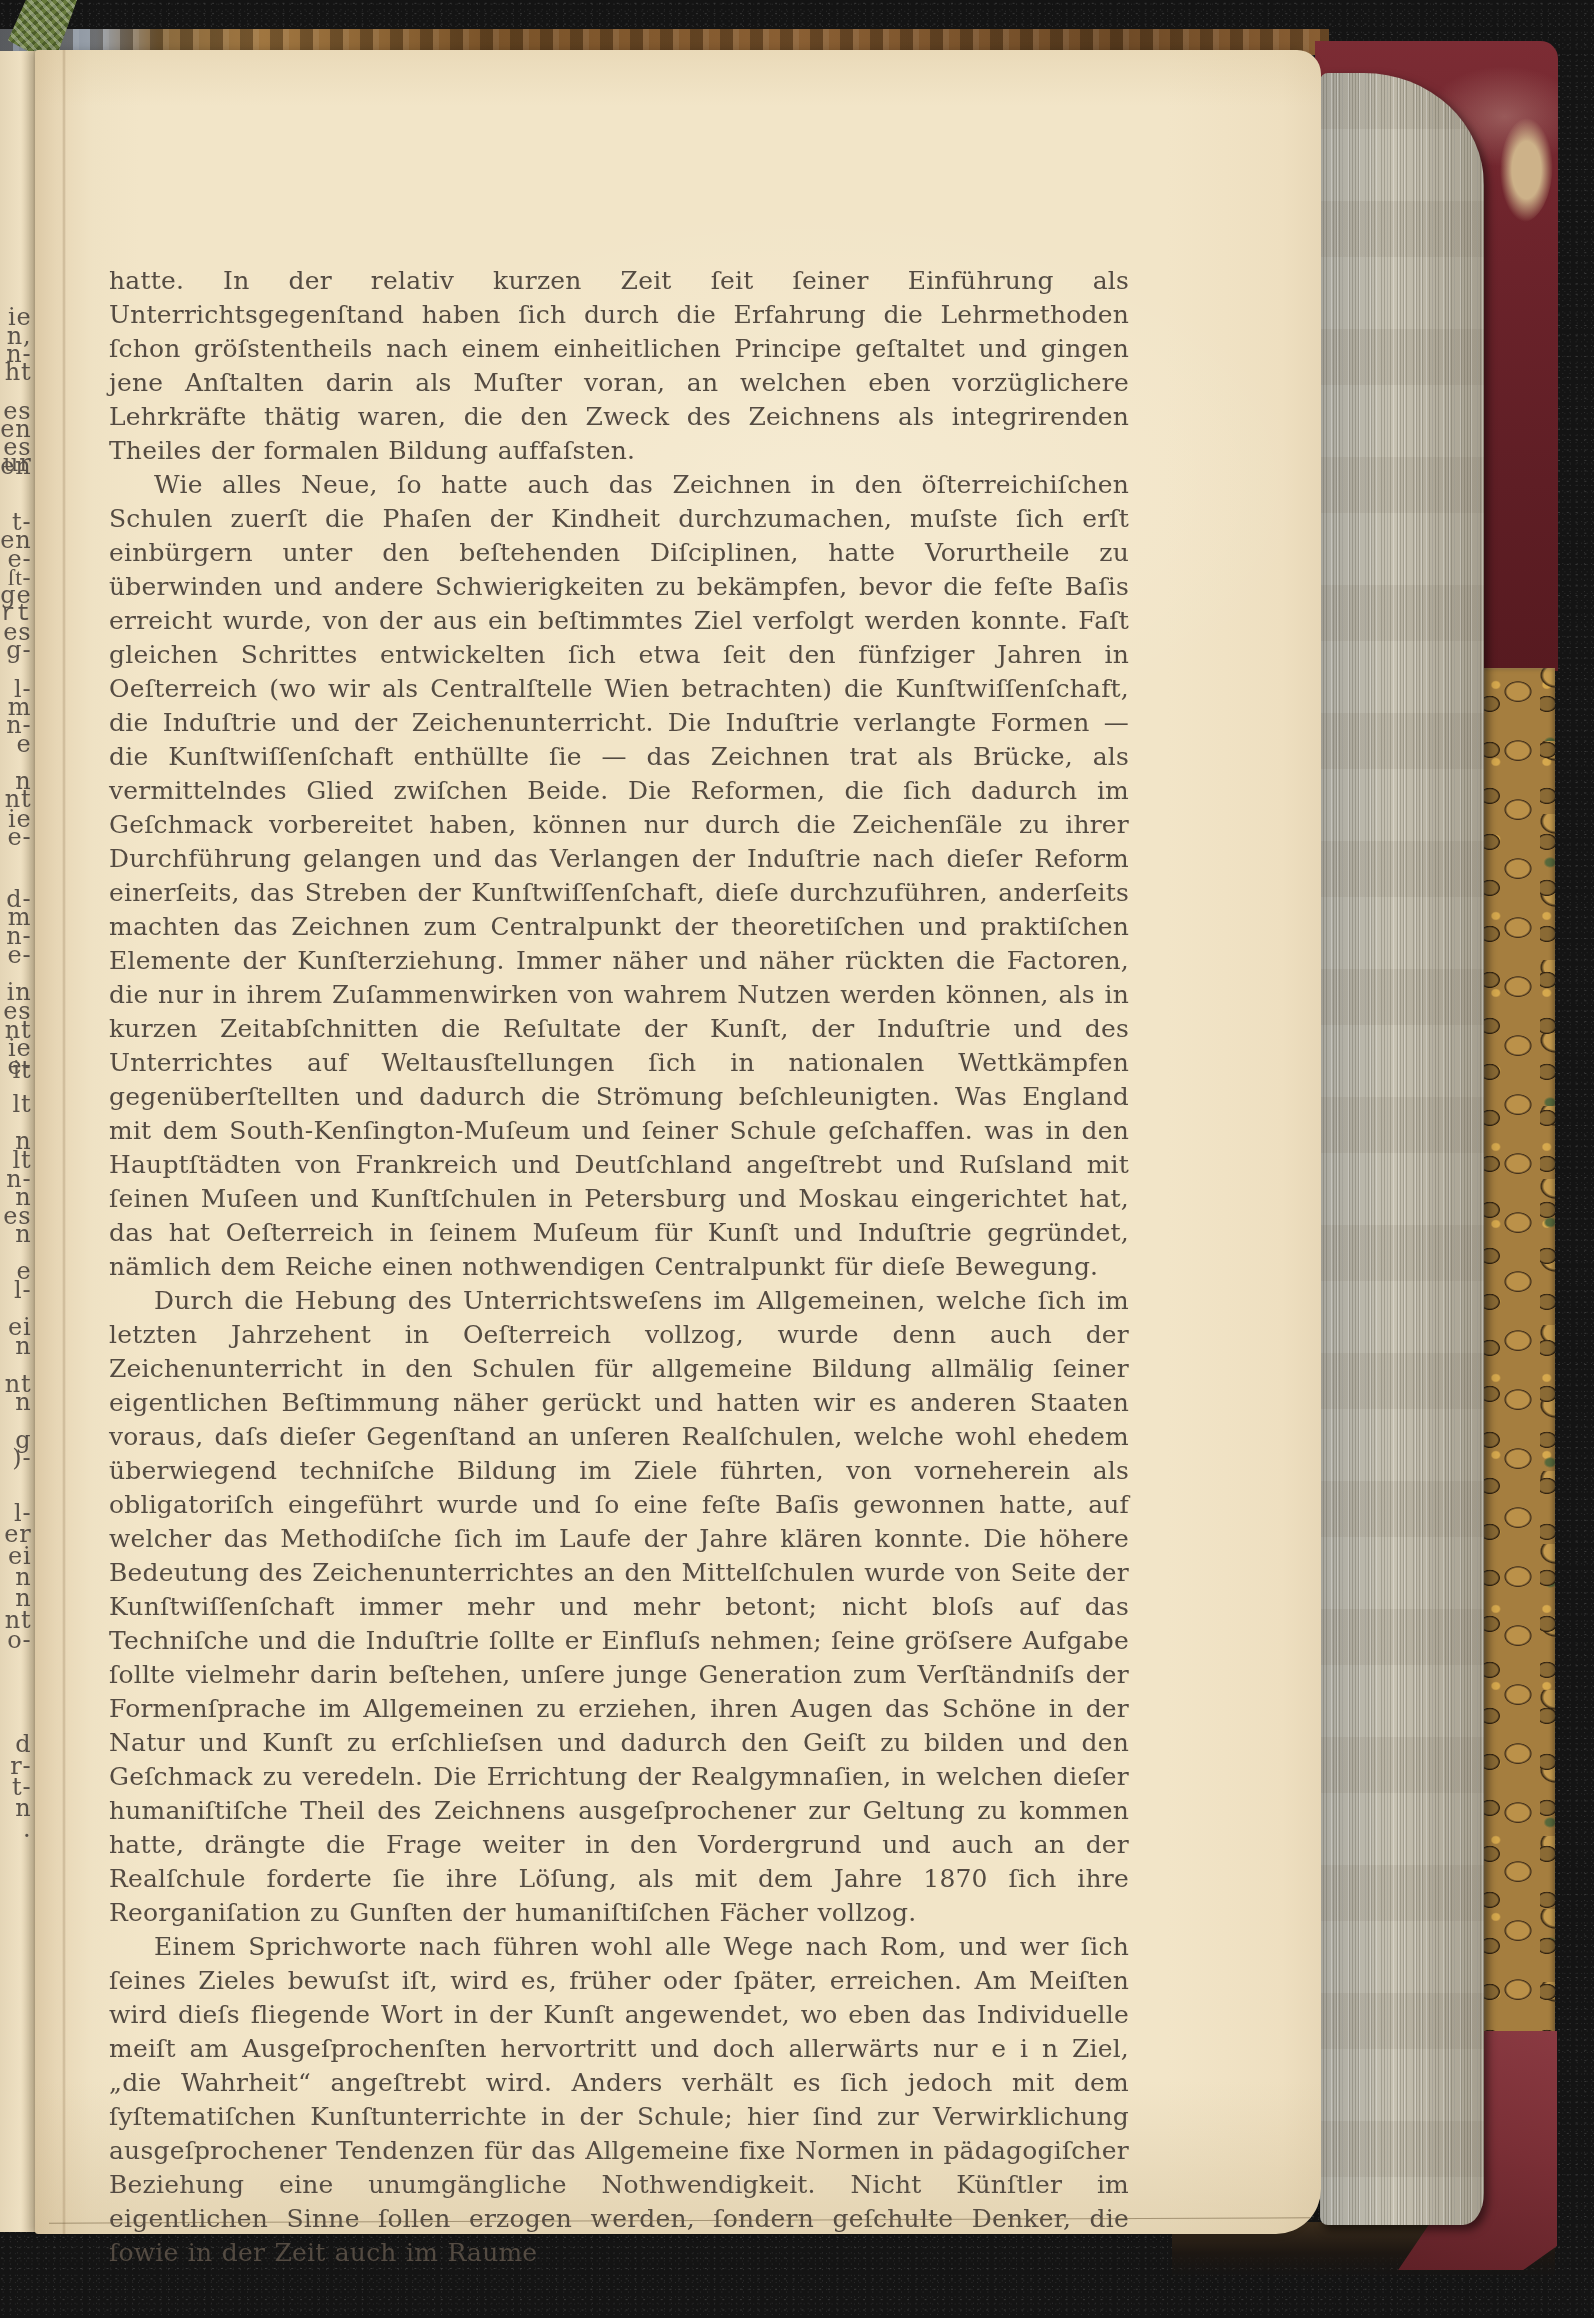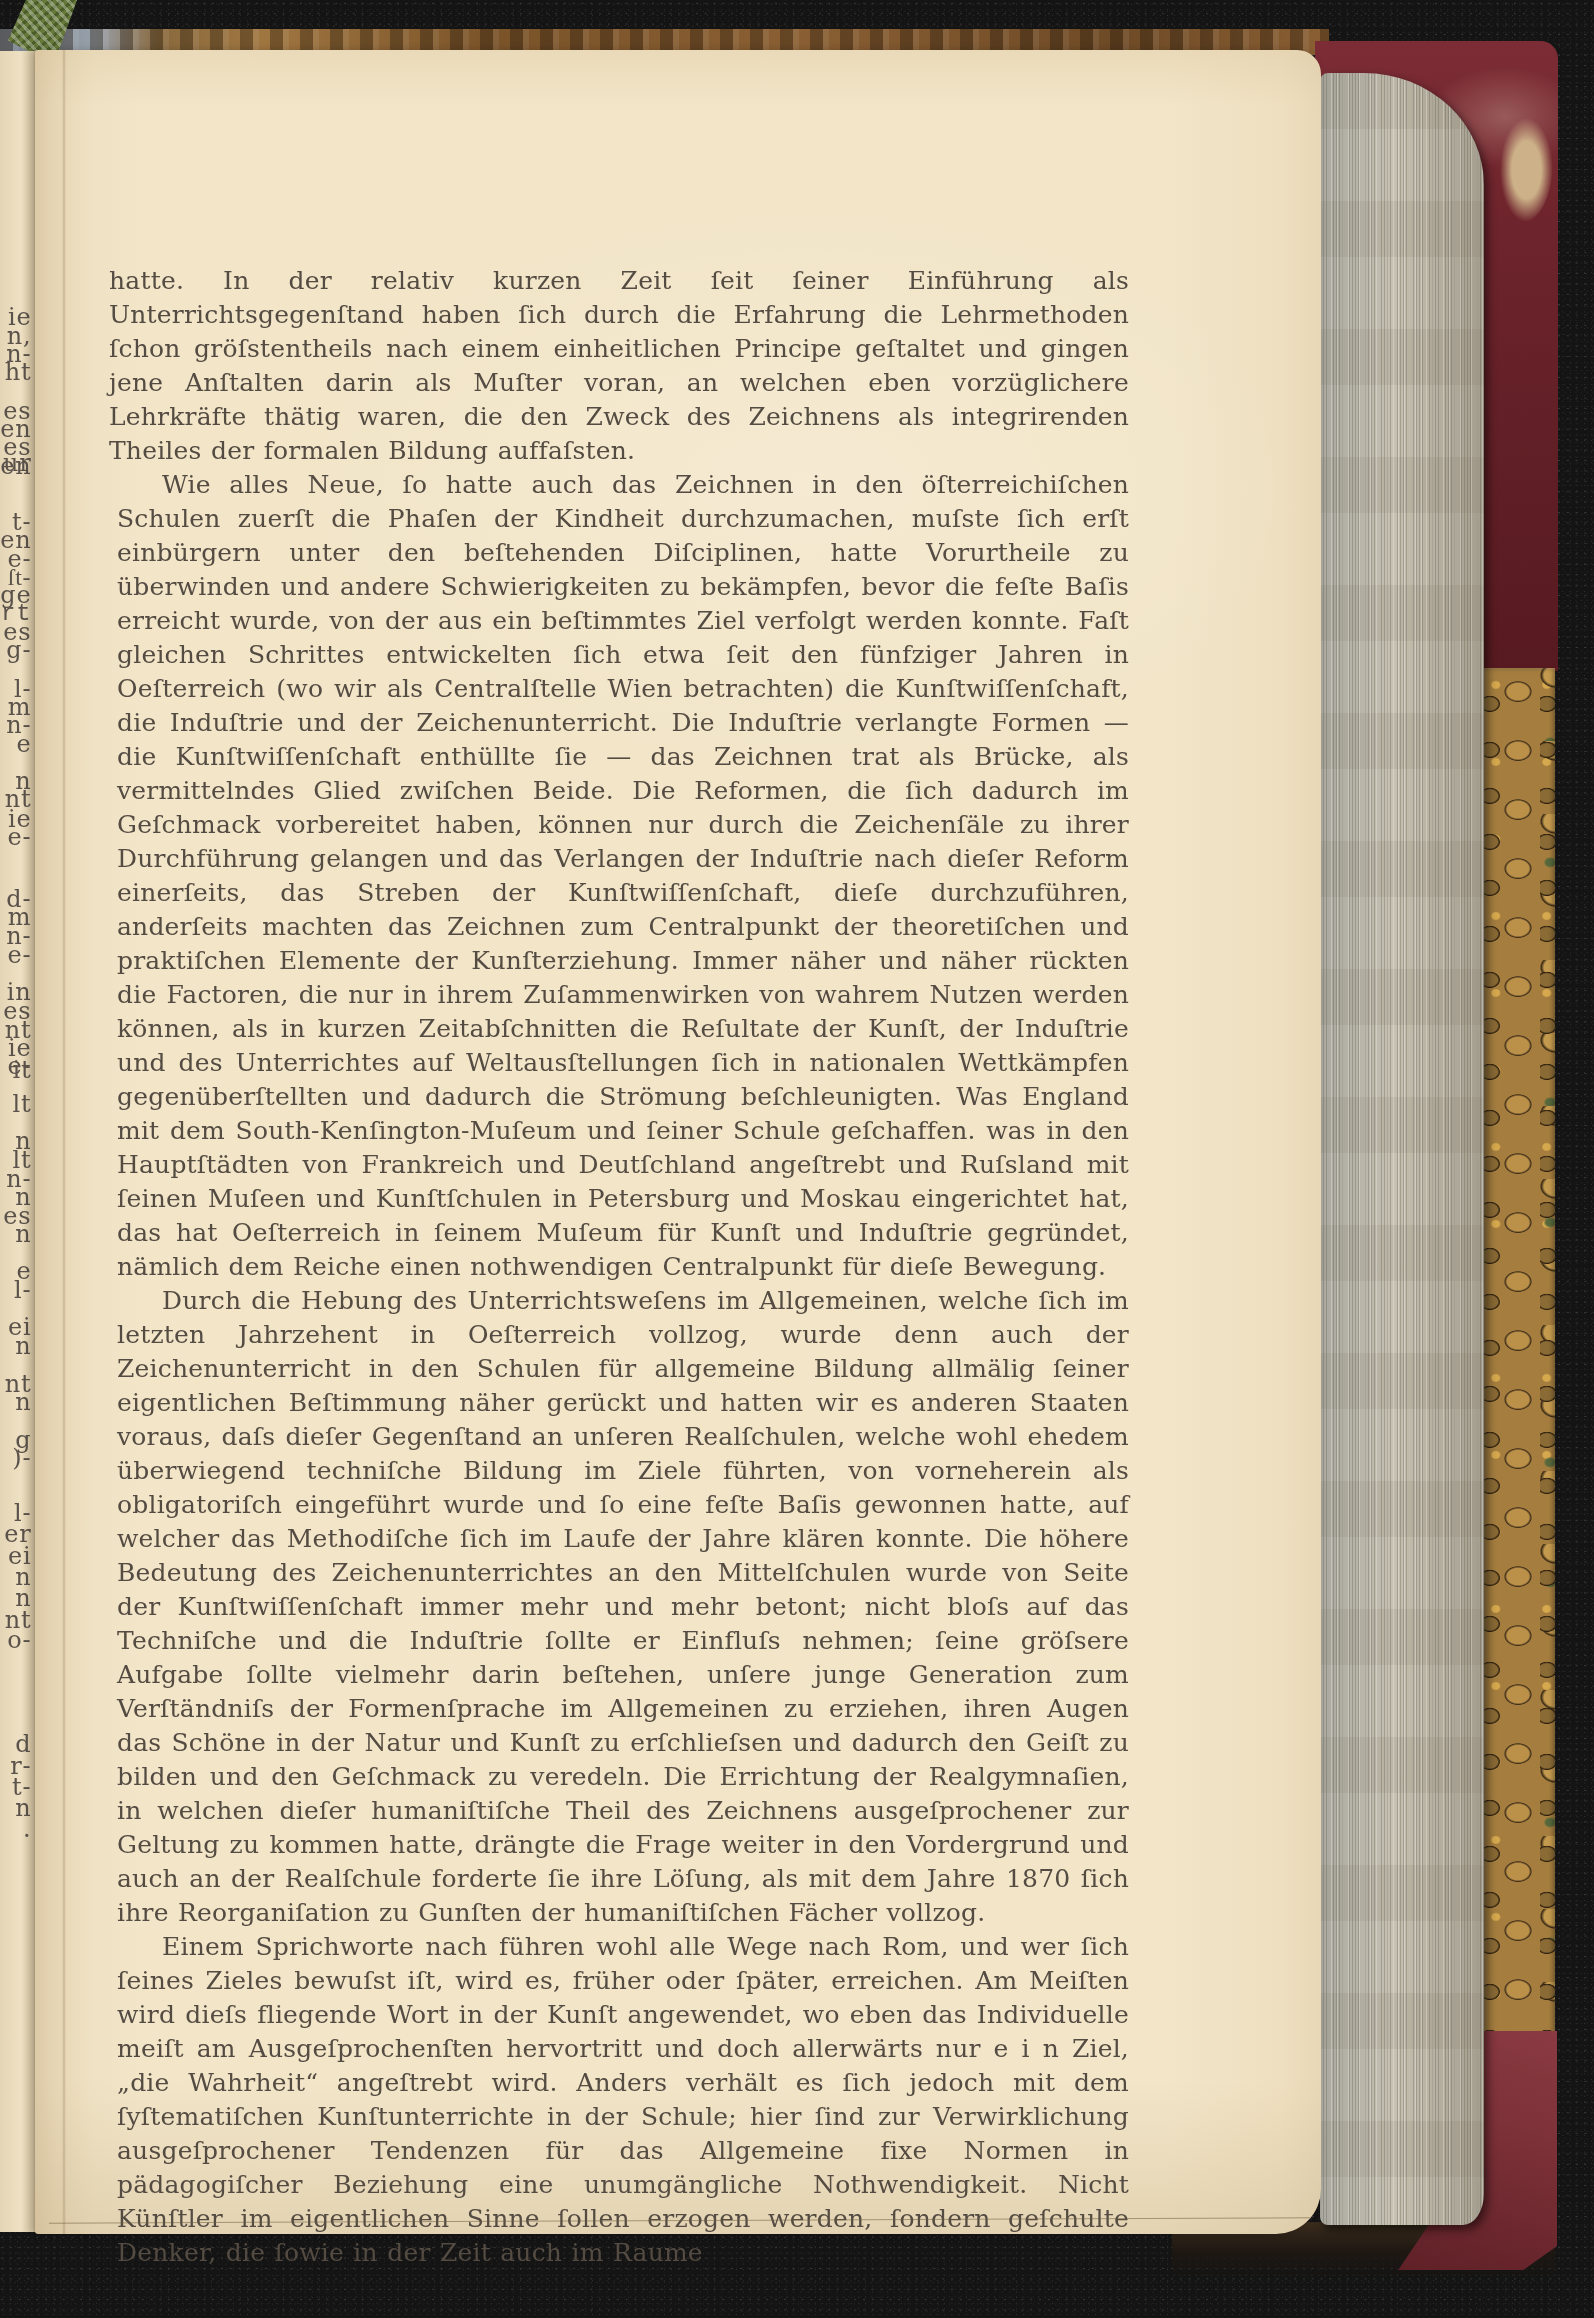--- a/index.html
+++ b/index.html
@@ -122,21 +122,21 @@
   .running-header{position:absolute;left:0;right:0;top:233px;height:32px;color:#5a524a;}
   .header-title{position:absolute;left:379px;font-size:21.5px;letter-spacing:0.8px;white-space:nowrap;}
   .page-number{position:absolute;left:1129px;top:-3.2px;font-size:26px;}
 
   .text-block{
     position:absolute;left:74px;top:214px;width:1020px;
     font-size:25px;line-height:34px;color:var(--ink);
     text-align:justify;letter-spacing:0.2px;word-spacing:1.2px;
   }
   .text-block p{margin:0;}
-  .text-block p.indent{text-indent:45px;margin-left:8px;}
+  .text-block p.indent{text-indent:45px;}
 </style>
 </head>
 <body>
 
 <div class="abs top-edge"></div>
 <div class="abs ribbon"></div>
 
 <div class="abs cover-top">
   <div class="wear"></div>
 </div>

